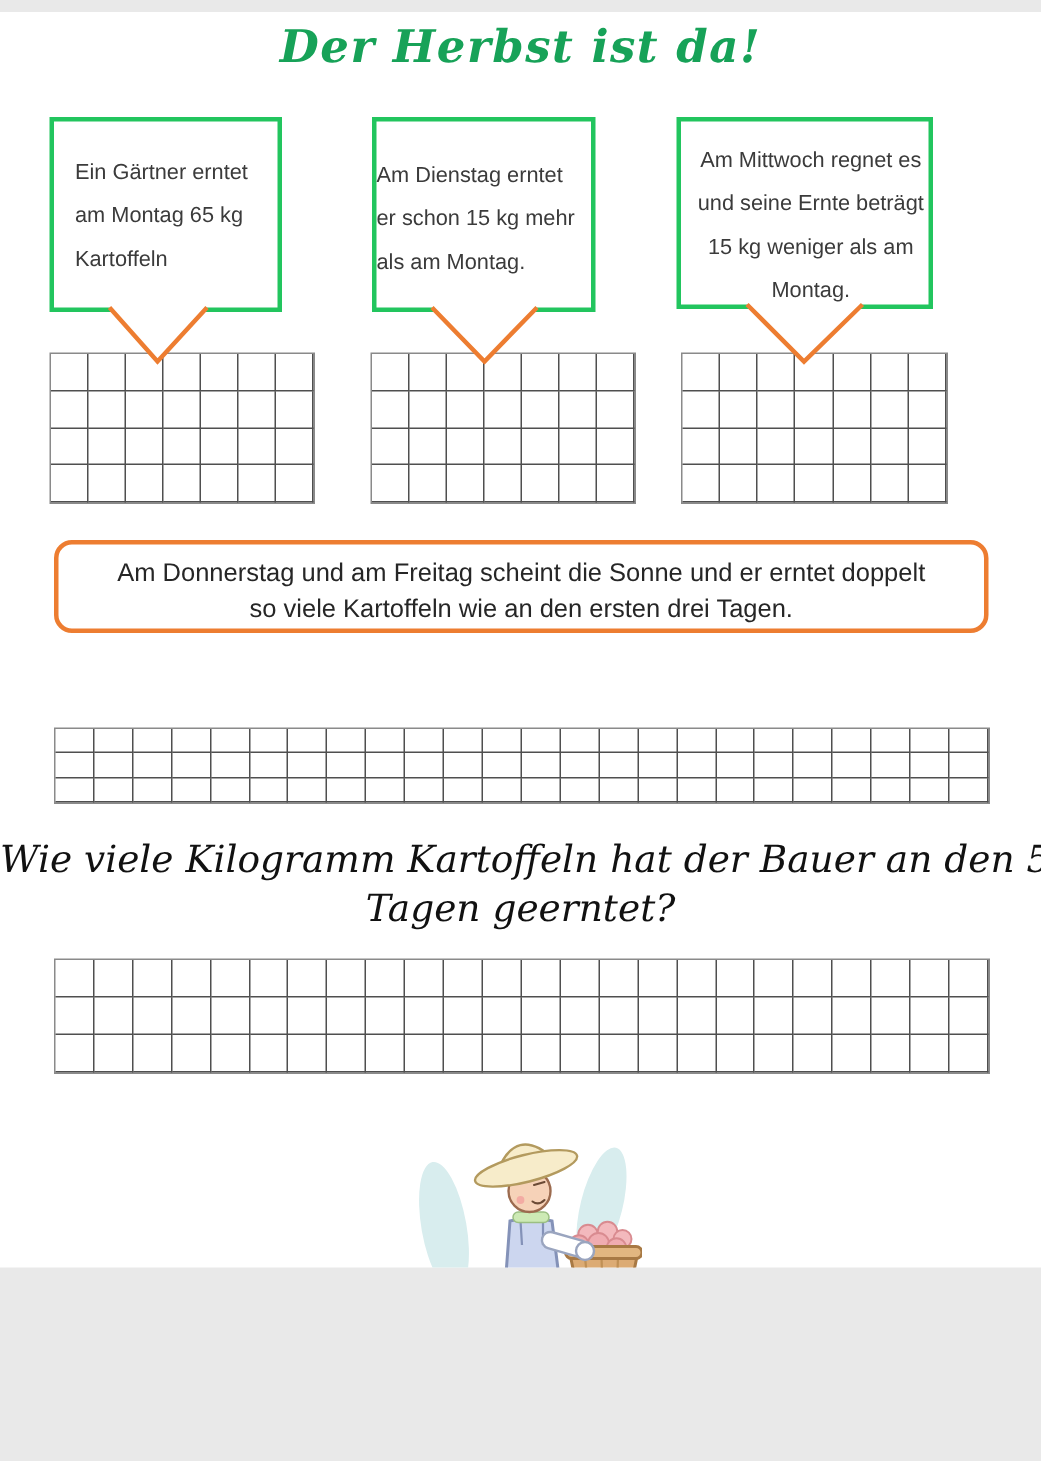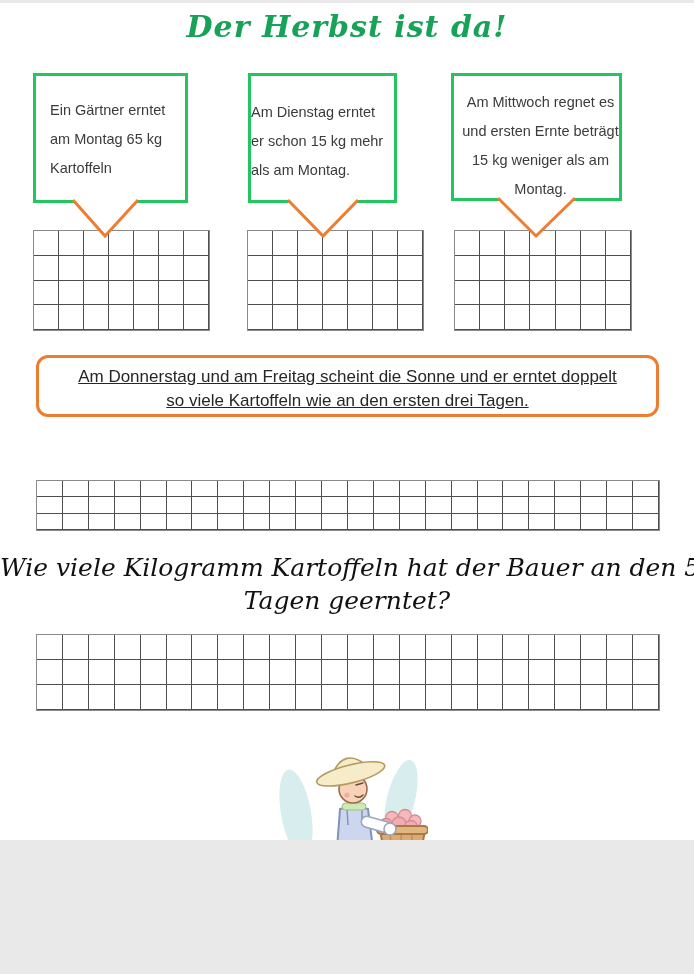--- a/index.html
+++ b/index.html
@@ -1,18 +1,18 @@
 <!DOCTYPE html>
 <html><head>
 <meta charset="utf-8">
 <style>
   * { margin:0; padding:0; box-sizing:border-box; }
   html,body { background:#e9e9e9; }
   .page {
-    position:relative; width:694px; height:837px; margin:3px auto;
+    position:relative; width:694px; height:837px; margin:8px auto;
     background:#ffffff; overflow:hidden;
     font-family:"Liberation Sans", sans-serif; color:#3b3b3b;
   }
 
   
   .title {
     position:absolute; top:6px; left:0; width:100%;
     text-align:center; font-family:"DejaVu Serif", serif;
     font-style:italic; font-weight:600; font-size:30px; color:#17a258;
     letter-spacing:1px;
@@ -40,21 +40,21 @@
   .g-wide1  { left:36px;  top:477px; width:624px; height:51px; }
   .g-wide2  { left:36px;  top:631px; width:624px; height:77px; }
 
   
   .infobox {
     position:absolute; left:36px; top:352px; width:623px; height:62px;
     border:3px solid #ED7D31; border-radius:12px; background:#fff;
     text-align:center; padding-top:7px;
     font-size:17px; line-height:24px; color:#262626;
   }
-  .infobox div { white-space:nowrap;text-decoration:underline; }
+  .infobox div { white-space:nowrap; }
 
   
   .question {
     position:absolute; left:0; top:548px; width:100%;
     text-align:center; font-family:"DejaVu Serif", serif; font-style:italic;
     font-size:25px; line-height:33px; color:#111; font-weight:500;
   }
   .question div { white-space:nowrap; }
 
   
@@ -94,21 +94,21 @@
     </div>
     <svg class="tail" width="149" height="42" viewBox="0 0 149 42">
       <rect x="41.5" y="0" width="67" height="5" fill="#ffffff"></rect>
       <path d="M40 1 L75 37 L110 1" fill="#ffffff" stroke="#ED7D31" stroke-width="3"></path>
     </svg>
   </div>
 
   <div class="bubble b3">
     <div class="lines">
       <div class="bubble-line">Am Mittwoch regnet es</div>
-      <div class="bubble-line">und ersten Ernte beträgt</div>
+      <div class="bubble-line">und seine Ernte beträgt</div>
       <div class="bubble-line">15 kg weniger als am</div>
       <div class="bubble-line">Montag.</div>
     </div>
     <svg class="tail" width="171" height="42" viewBox="0 0 171 42">
       <rect x="48.5" y="0" width="74" height="5" fill="#ffffff"></rect>
       <path d="M47 1 L85 39 L124 1" fill="#ffffff" stroke="#ED7D31" stroke-width="3"></path>
     </svg>
   </div>
 
   <div class="grid g-small1" style="grid-template-columns: repeat(7, 1fr); grid-template-rows: repeat(4, 1fr);">

